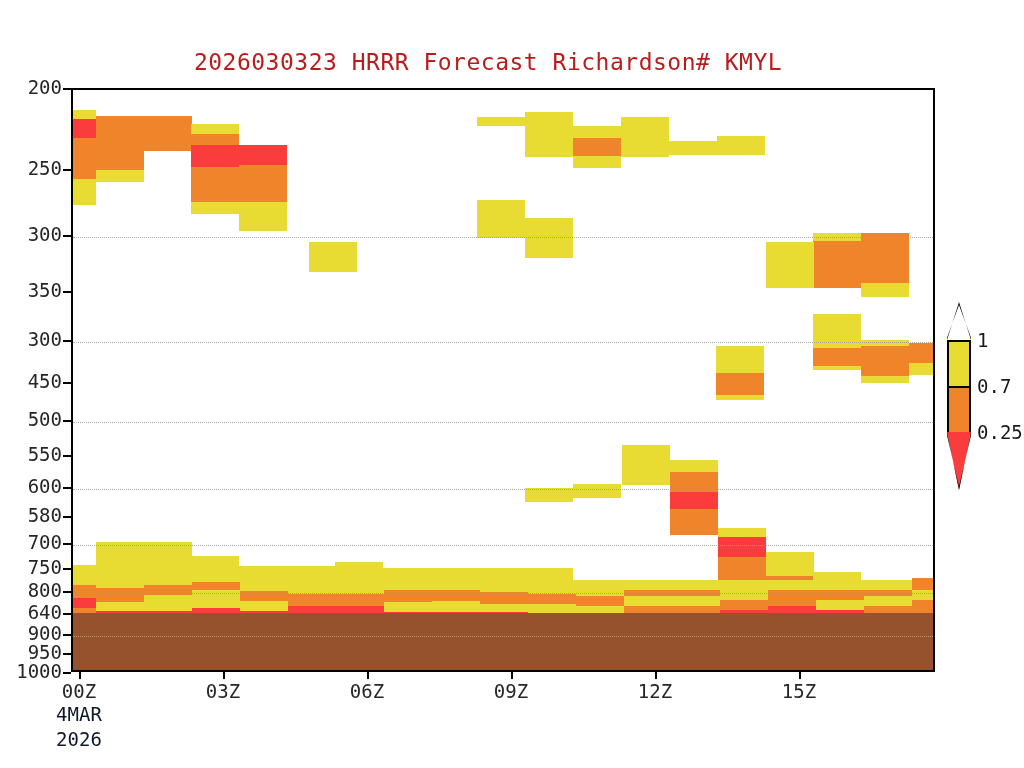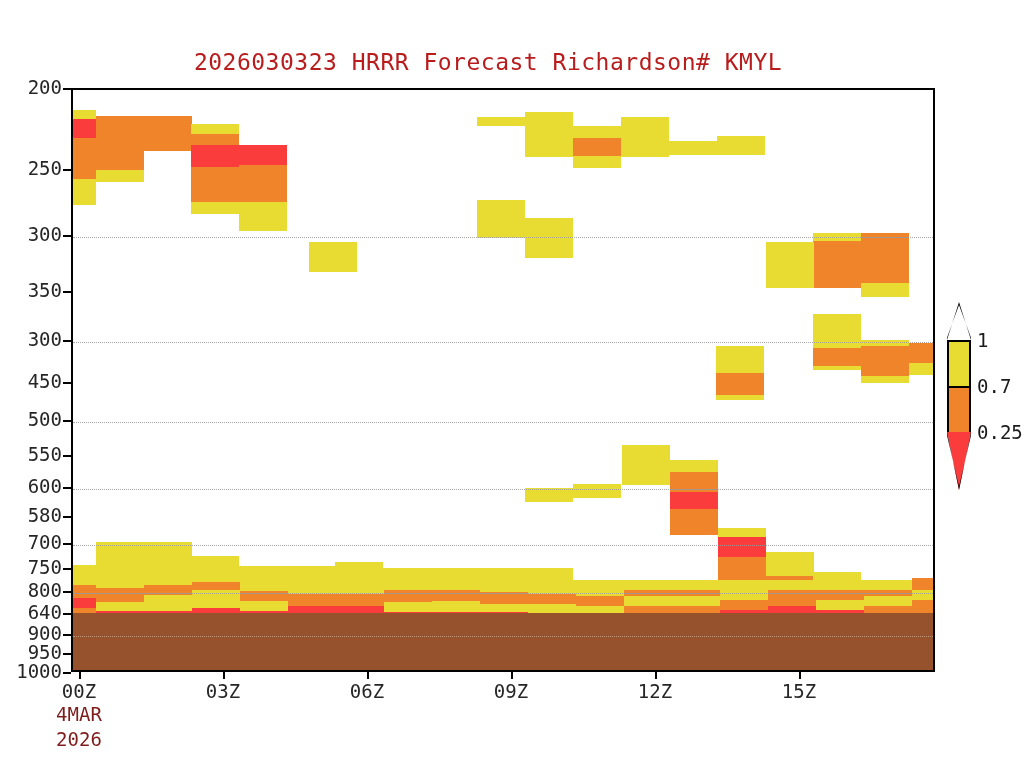--- a/index.html
+++ b/index.html
@@ -49,21 +49,21 @@
   
   #xaxis{position:absolute;left:55px;top:672px;width:864px;height:110px;}
   .xtick{position:absolute;top:0;height:0;}
   .xtick i{position:absolute;left:0;top:0;height:7px;width:0;border-left:2px solid #000;}
   .xtick span{
     position:absolute;left:0;top:8px;transform:translateX(-50%);
     font-size:19px;color:#262626;white-space:nowrap;
   }
   .xsub{
     position:absolute;left:0;top:30px;transform:translateX(-50%);
-    font-size:19px;color:#7f1d1d;white-space:nowrap;line-height:25px;text-align:center;
+    font-size:19px;color:#0f172a;white-space:nowrap;line-height:25px;text-align:center;
   }
   #xlabel{
     position:absolute;left:0;top:728px;width:1024px;text-align:center;
     font-size:25px;color:#111;letter-spacing:.5px;
   }
   #credit{
     position:absolute;right:14px;top:744px;font-size:16px;color:#fd5b5b;
     white-space:nowrap;
   }
 

